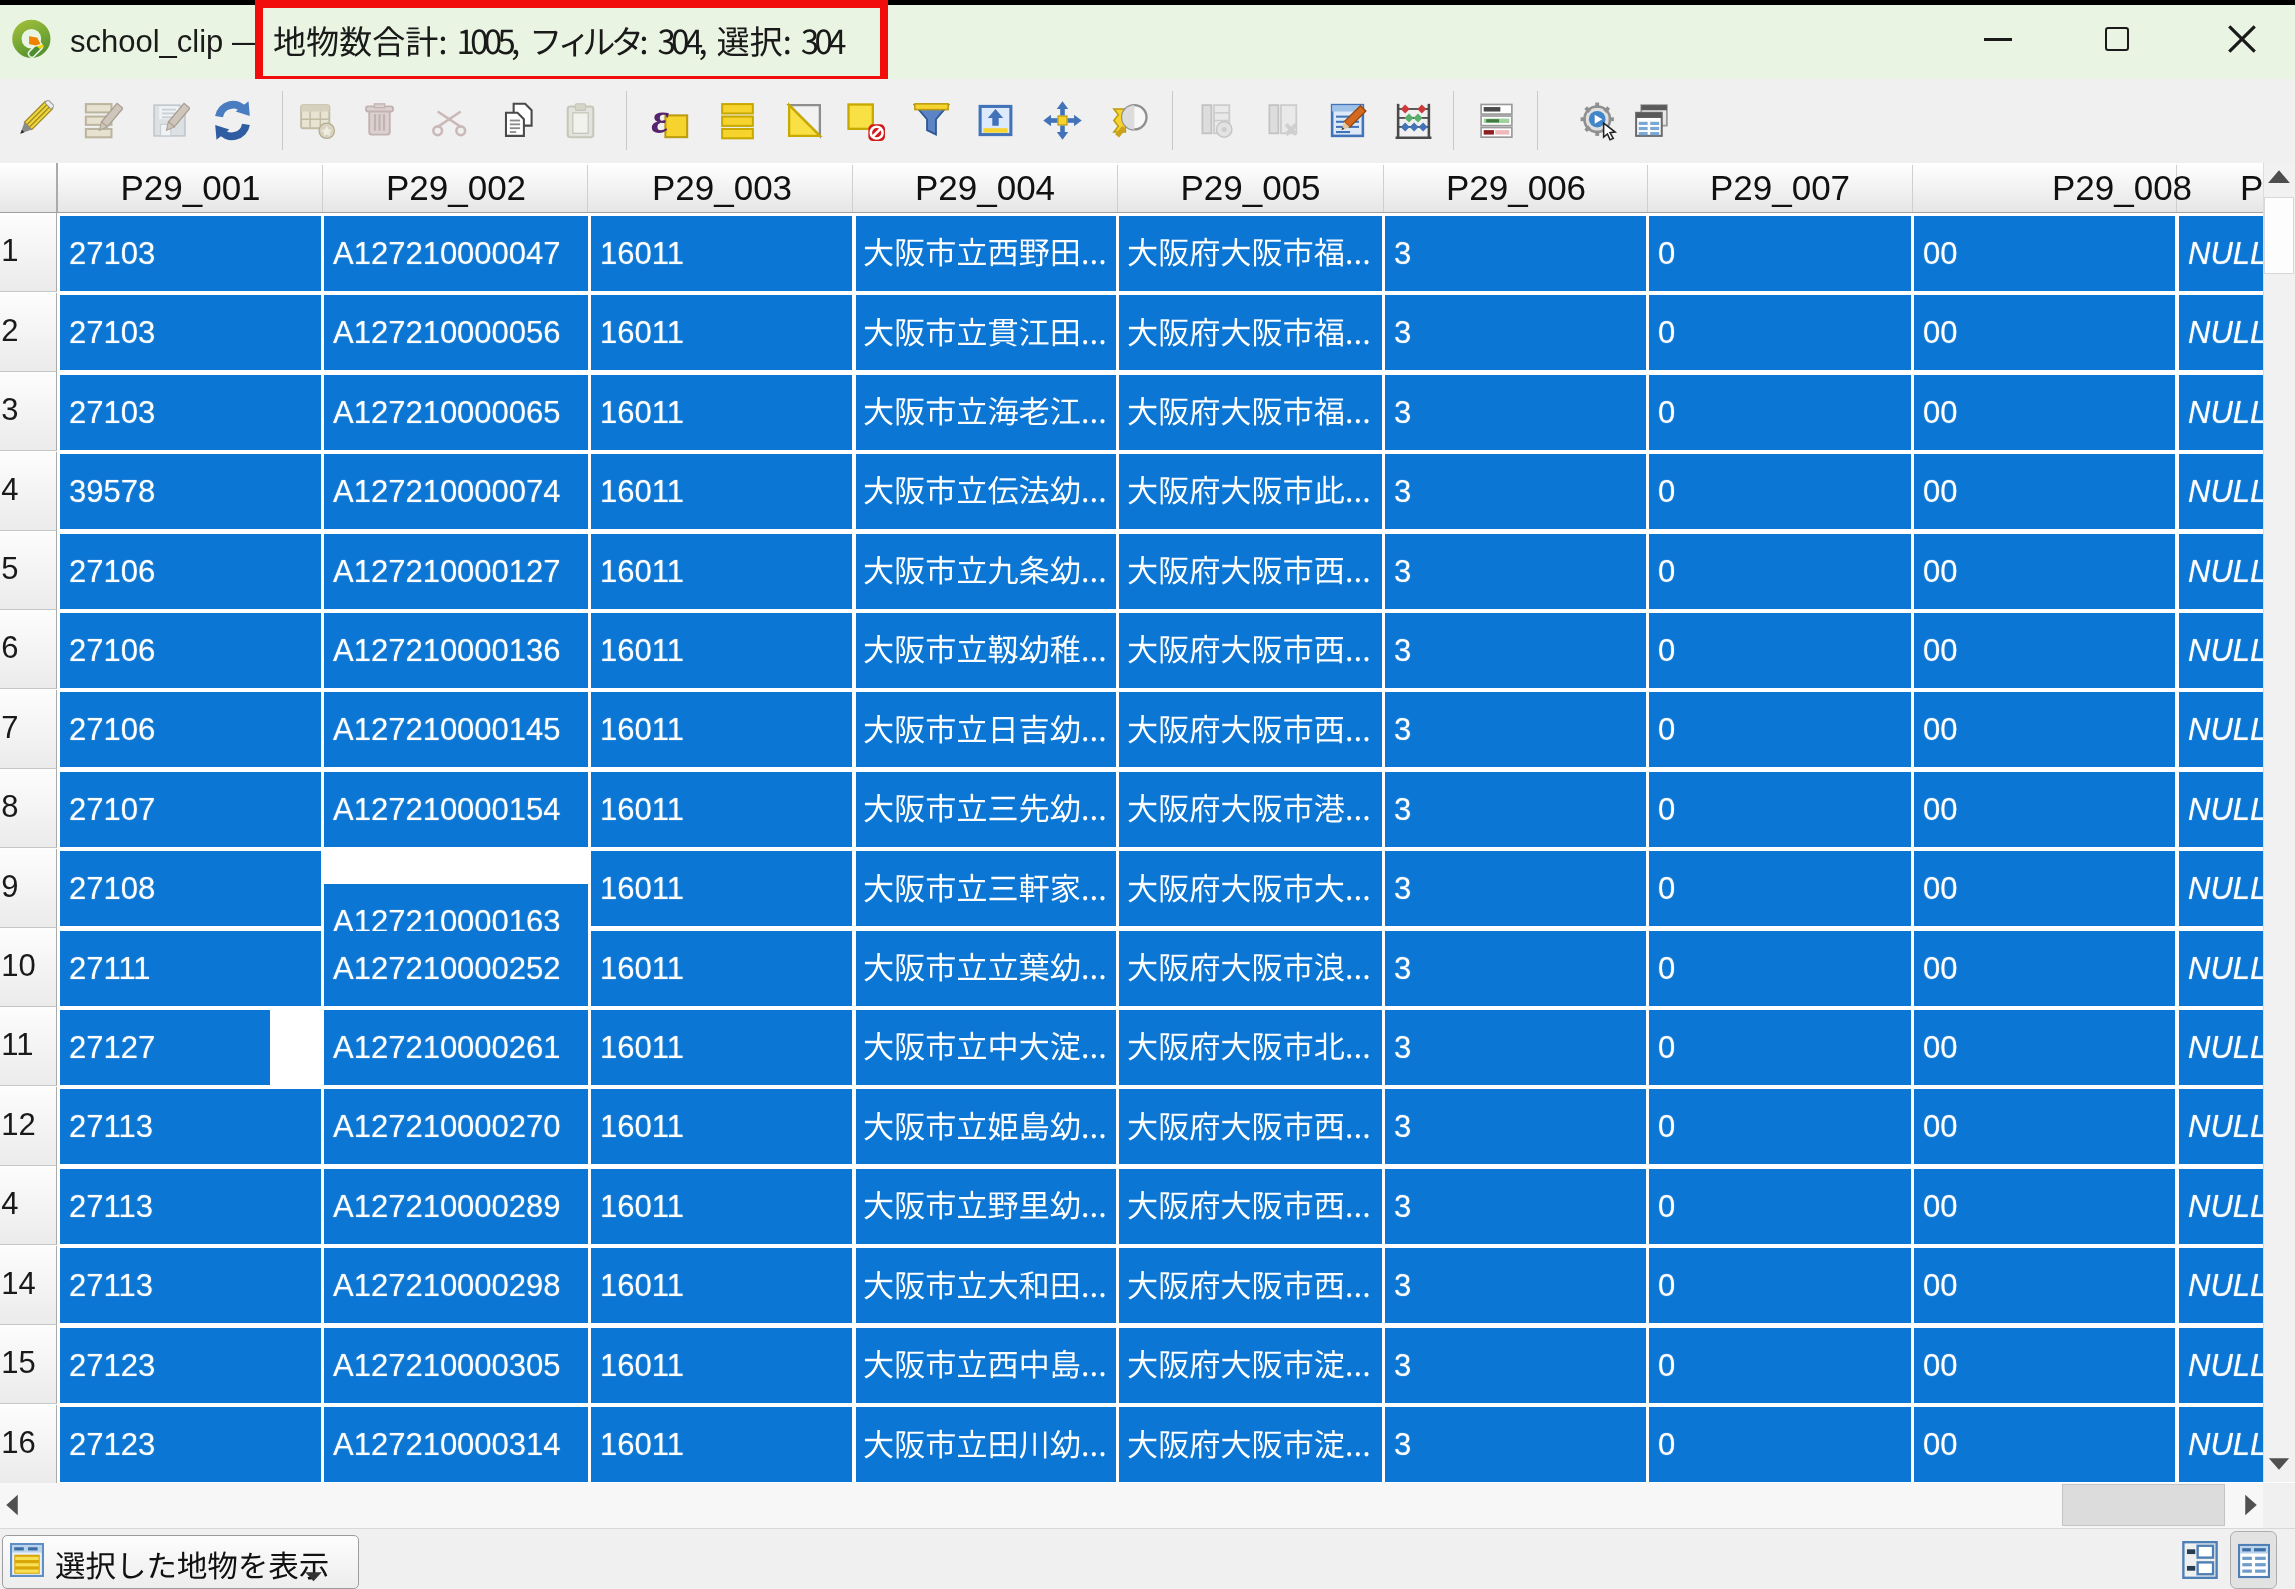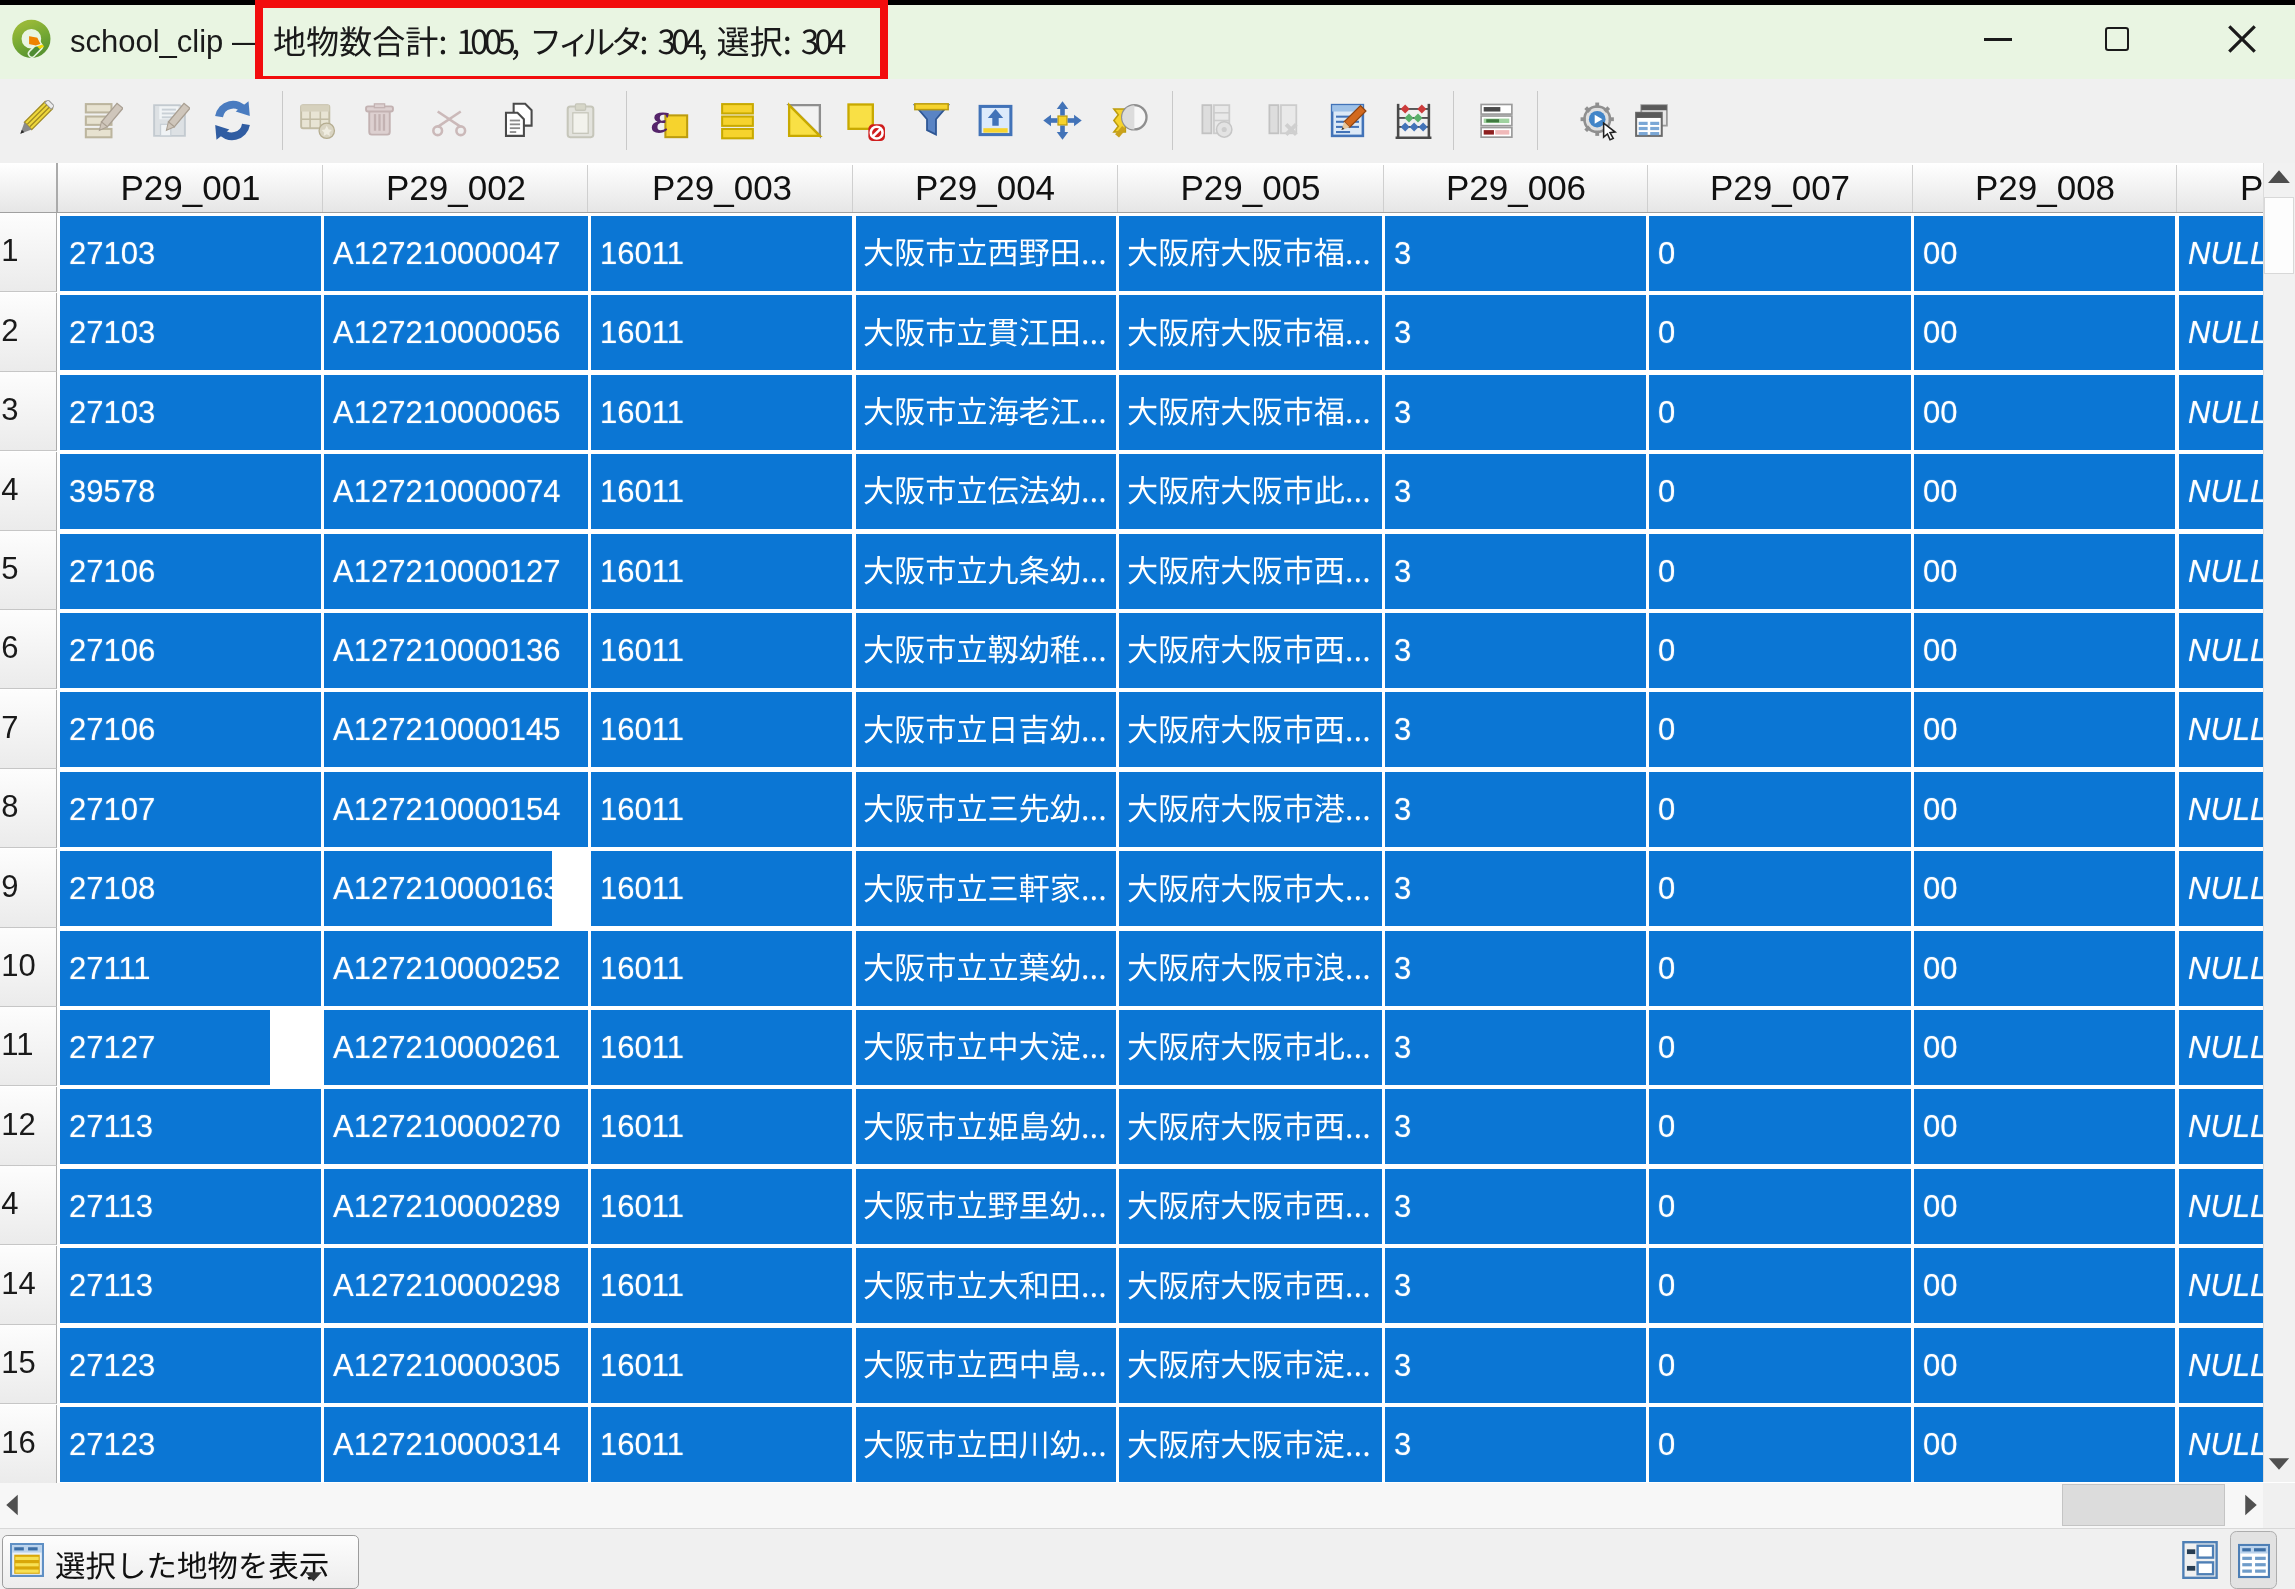--- a/index.html
+++ b/index.html
@@ -368,21 +368,21 @@
 <div class="abs" style="left:1912px;top:165px;width:1.3px;height:47px;background:#cfcfcf"></div>
 <div class="abs" style="left:2176px;top:165px;width:1.3px;height:47px;background:#cfcfcf"></div>
 <div class="abs" style="left:56px;top:163px;width:1.9px;height:49px;background:#aaa"></div>
 <div class="hc" style="left:57px;width:267px">P29_001</div>
 <div class="hc" style="left:321px;width:270px">P29_002</div>
 <div class="hc" style="left:588px;width:268px">P29_003</div>
 <div class="hc" style="left:852px;width:266px">P29_004</div>
 <div class="hc" style="left:1116px;width:269px">P29_005</div>
 <div class="hc" style="left:1382px;width:268px">P29_006</div>
 <div class="hc" style="left:1646px;width:268px">P29_007</div>
-<div class="hc" style="left:1911px;width:268px">P29_008</div>
+<div class="hc" style="left:1988px;width:268px">P29_008</div>
 <div class="hc" style="left:2240px;width:26px;text-align:left;overflow:hidden">P2</div>
 <div class="rn" style="top:213px;height:79px;line-height:76px;padding-left:1.3px">1</div>
 <div class="cell" style="left:60px;top:216px;width:261px">27103</div>
 <div class="cell" style="left:324px;top:216px;width:264px">A127210000047</div>
 <div class="cell" style="left:591px;top:216px;width:261px">16011</div>
 <div class="cell" style="left:856px;top:216px;width:260px"></div>
 <svg style="position:absolute;left:863px;top:264px;overflow:visible" width="1.3" height="1.3" viewBox="0 0 2 2">
     <g fill="#fff" transform="scale(0.048000)">
       <use href="#g5927" x="0"></use>
       <use href="#g962a" x="1000"></use>
@@ -676,21 +676,21 @@
       <use href="#g002e" x="7278"></use>
       <use href="#g002e" x="7556"></use>
     </g>
   </svg>
 <div class="cell" style="left:1385px;top:772px;width:261px">3</div>
 <div class="cell" style="left:1649px;top:772px;width:262px">0</div>
 <div class="cell" style="left:1914px;top:772px;width:261px">00</div>
 <div class="cell" style="left:2179px;top:772px;width:84px;font-style:italic">NULL</div>
 <div class="rn" style="top:849px;height:79px;line-height:76px;padding-left:1.3px">9</div>
 <div class="cell" style="left:60px;top:851px;width:261px">27108</div>
-<div class="cell" style="left:324px;top:851px;width:228px">A127210000163</div>
+<div class="cell" style="left:324px;top:884px;width:264px">A127210000163</div>
 <div class="cell" style="left:591px;top:851px;width:261px">16011</div>
 <div class="cell" style="left:856px;top:851px;width:260px"></div>
 <svg style="position:absolute;left:863px;top:900px;overflow:visible" width="1.3" height="1.3" viewBox="0 0 2 2">
     <g fill="#fff" transform="scale(0.048000)">
       <use href="#g5927" x="0"></use>
       <use href="#g962a" x="1000"></use>
       <use href="#g5e02" x="2000"></use>
       <use href="#g7acb" x="3000"></use>
       <use href="#g4e09" x="4000"></use>
       <use href="#g8ed2" x="5000"></use>

